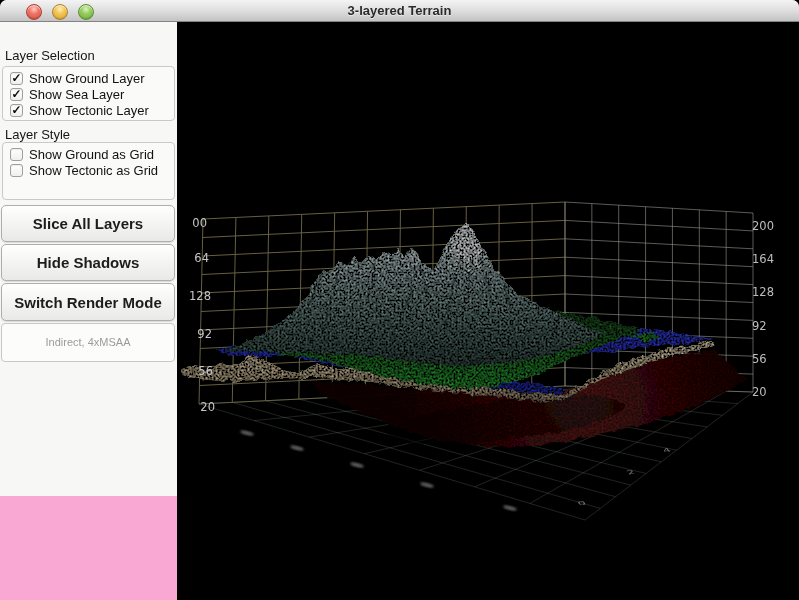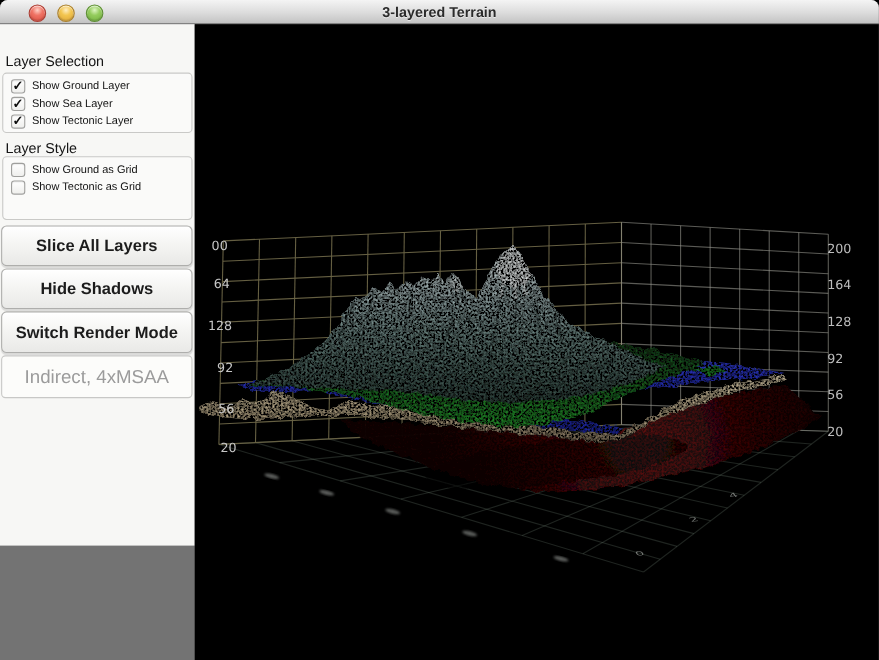--- a/index.html
+++ b/index.html
@@ -1,17 +1,17 @@
 <!DOCTYPE html>
 <html><head>
 <meta charset="utf-8">
 <style>
   html,body{margin:0;padding:0;background:#000;}
   body{width:799px;height:600px;font-family:"Liberation Sans",sans-serif;-webkit-font-smoothing:antialiased;}
-  #window{position:relative;width:799px;height:600px;border-radius:7px 7px 0 0;overflow:hidden;background:#737373;}
+  #window{position:relative;width:799px;height:600px;border-radius:7px 7px 0 0;overflow:hidden;background:#f9a8d4;}
 
   
   #titlebar{position:absolute;left:0;top:0;width:799px;height:21px;
     background:linear-gradient(#f4f4f4,#dcdcdc 55%,#c3c3c3);
     border-bottom:1px solid #838383;}
   #title{position:absolute;left:0;top:0;width:100%;height:21px;line-height:21px;text-align:center;
     font-size:13px;font-weight:600;color:#2b2b2b;text-shadow:0 1px 0 rgba(255,255,255,.55);}
   .tlights{position:absolute;left:26px;top:4px;display:flex;gap:10px;}
   .tl{width:14px;height:14px;border-radius:50%;box-shadow:inset 0 1px 1px rgba(255,255,255,.75), inset 0 -1px 1px rgba(0,0,0,.15);}
   .tl.close{background:radial-gradient(circle at 50% 30%, #ffd0c6 0%, #ef7365 40%, #d94f41 95%);border:0.5px solid #ad3d33;}
@@ -21,27 +21,27 @@
   
   #sidebar{position:absolute;left:0;top:22px;width:177px;height:474px;background:#f7f7f5;}
   .side-label{position:absolute;left:5px;font-size:13px;color:#161616;}
   .groupbox{position:absolute;left:2px;width:171px;border:1px solid #c9c9c7;border-radius:4px;background:rgba(255,255,255,.4);}
   .cbrow{display:flex;align-items:center;gap:6px;height:16px;margin:0 0 0 7px;cursor:default;}
   .cbrow:first-child{margin-top:3px;}
   .cb{width:13px;height:13px;box-sizing:border-box;border:1px solid #9f9f9d;border-radius:3px;
      background:linear-gradient(#ffffff,#efefed);box-shadow:inset 0 1px 1px rgba(0,0,0,.07);
      display:flex;align-items:center;justify-content:center;
      font-size:12px;font-weight:bold;color:#0c0c0c;line-height:11px;}
-  .cbtext{font-size:10px;color:#121212;white-space:nowrap;}
+  .cbtext{font-size:13px;color:#121212;white-space:nowrap;}
   .sbtn{position:absolute;left:1px;width:174px;box-sizing:border-box;border:1px solid #aeaeac;border-radius:5px;
      background:linear-gradient(#ffffff,#f5f5f3 45%,#e9e9e7);
      box-shadow:0 1px 1px rgba(0,0,0,.12), inset 0 1px 0 #fff;
      font-family:"Liberation Sans",sans-serif;font-size:15px;font-weight:600;color:#1c1c1c;text-align:center;cursor:default;}
   #status-box{position:absolute;left:1px;width:174px;box-sizing:border-box;border:1px solid #c8c8c6;border-radius:4px;
-     background:#fcfcfa;color:#9b9b9b;font-size:17px;font-weight:500;text-align:center;}
+     background:#fcfcfa;color:#9b9b9b;font-size:11px;font-weight:500;text-align:center;}
 
   
   #scene{position:absolute;left:177px;top:22px;background:#000;display:block;}
   text.axis{font-family:"DejaVu Sans",sans-serif;}
 </style>
 </head>
 <body>
 
 <div id="window">
 

